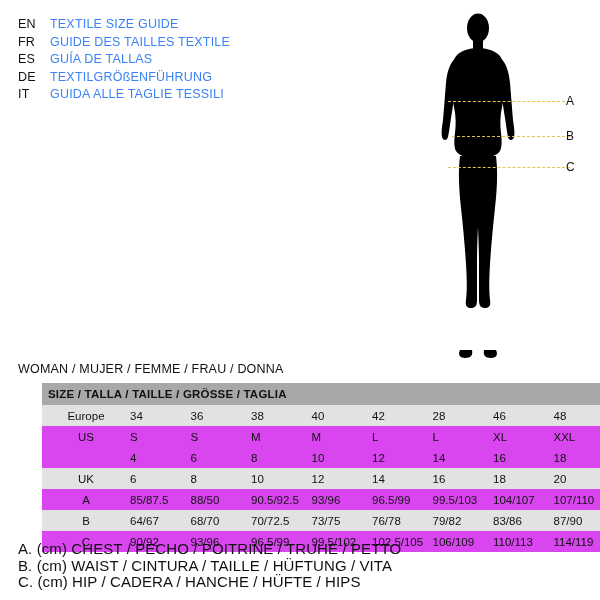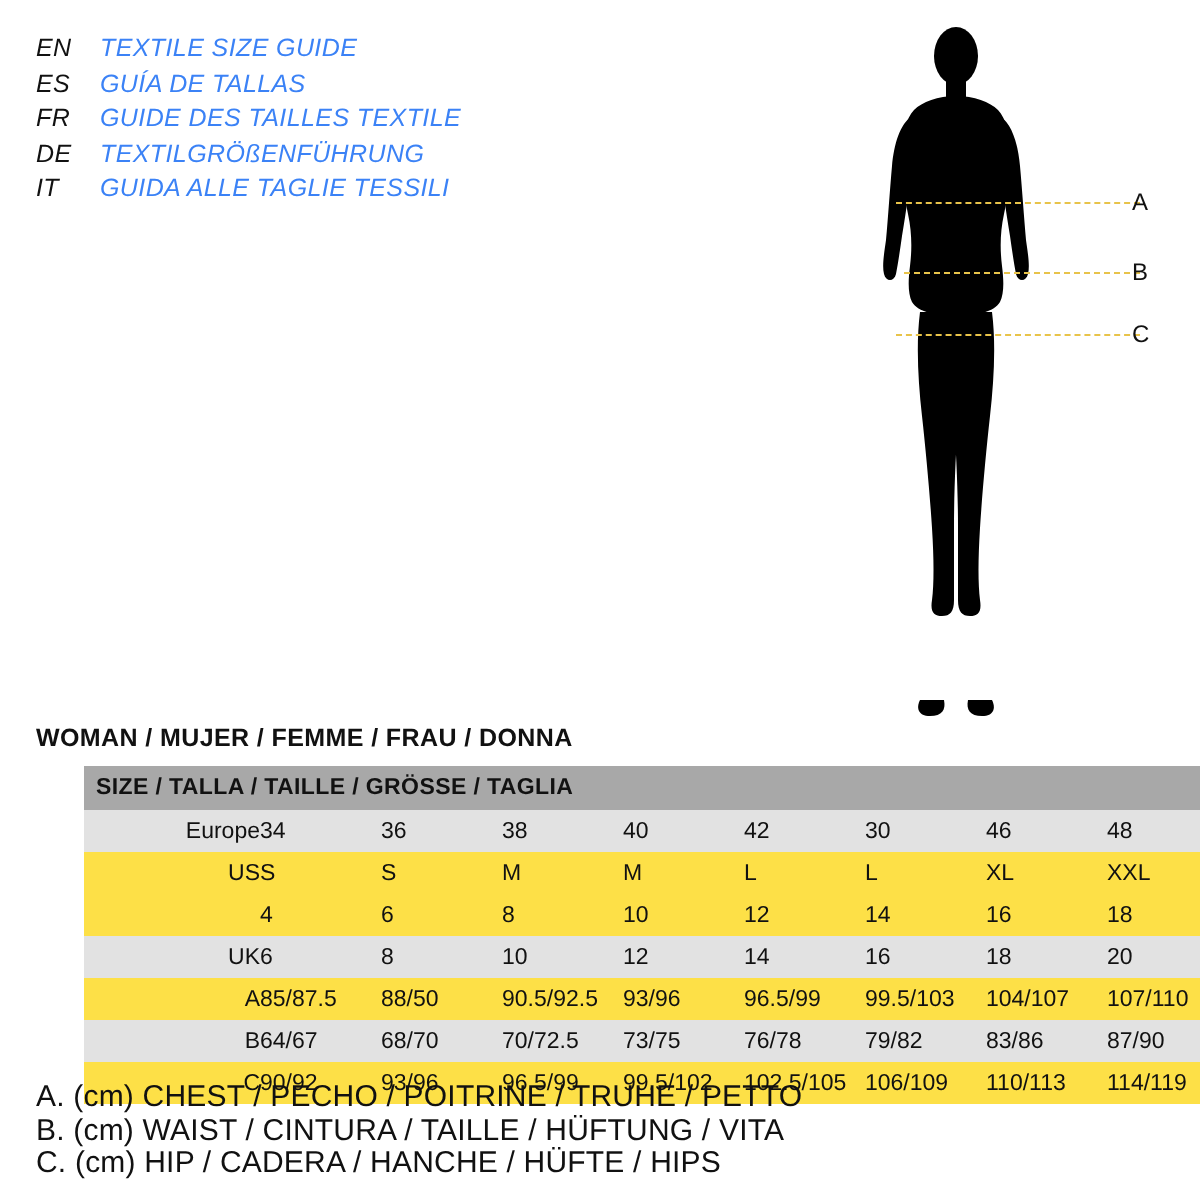--- a/index.html
+++ b/index.html
@@ -22,21 +22,20 @@
     left: 18px;
     top: 16px;
     width: 300px;
   }
   .lang-row {
     display: flex;
     align-items: center;
     font-size: 12.5px;
     line-height: 17.5px;
     letter-spacing: 0.2px;
-    font-style: italic;
   }
   .lang-code {
     width: 32px;
     flex: none;
     color: #111;
   }
   .lang-text {
     color: #3b82f6;
     white-space: nowrap;
   }
@@ -65,21 +64,21 @@
     color: #111;
     font-family: "Liberation Sans", sans-serif;
   }
 
   
   .woman-title {
     position: absolute;
     left: 18px;
     top: 362px;
     font-size: 12.5px;
-    font-weight: bold;
+    font-weight: normal;
     letter-spacing: 0.2px;
     color: #111;
   }
 
   table.size-table {
     position: absolute;
     left: 14px;
     top: 383px;
     width: 572px;
     border-collapse: collapse;
@@ -96,25 +95,25 @@
     font-weight: bold;
     font-size: 11.5px;
     letter-spacing: 0.2px;
     padding-left: 6px;
     height: 18px;
   }
   tr.shaded td {
     background: #e2e2e2;
   }
   tr.plain td {
-    background: #fde047;
+    background: #d946ef;
   }
   td.label-col {
     padding-left: 6px;
-    text-align: right;
+    text-align: center;
     width: 88px;
   }
   td.val {
     width: 60.5px;
   }
 
   
   .legend {
     position: absolute;
     left: 18px;
@@ -130,26 +129,26 @@
 </style>
 </head>
 <body>
 
 <div class="lang-block">
   <div class="lang-row">
     <span class="lang-code">EN</span>
     <span class="lang-text">TEXTILE SIZE GUIDE</span>
   </div>
   <div class="lang-row">
+    <span class="lang-code">FR</span>
+    <span class="lang-text">GUIDE DES TAILLES TEXTILE</span>
+  </div>
+  <div class="lang-row">
     <span class="lang-code">ES</span>
     <span class="lang-text">GUÍA DE TALLAS</span>
-  </div>
-  <div class="lang-row">
-    <span class="lang-code">FR</span>
-    <span class="lang-text">GUIDE DES TAILLES TEXTILE</span>
   </div>
   <div class="lang-row">
     <span class="lang-code">DE</span>
     <span class="lang-text">TEXTILGRÖßENFÜHRUNG</span>
   </div>
   <div class="lang-row">
     <span class="lang-code">IT</span>
     <span class="lang-text">GUIDA ALLE TAGLIE TESSILI</span>
   </div>
 </div>
@@ -237,21 +236,21 @@
       <td colspan="9">SIZE / TALLA / TAILLE / GRÖSSE / TAGLIA</td>
     </tr>
 
     <tr class="shaded">
       <td class="label-col">Europe</td>
       <td class="val">34</td>
       <td class="val">36</td>
       <td class="val">38</td>
       <td class="val">40</td>
       <td class="val">42</td>
-      <td class="val">30</td>
+      <td class="val">28</td>
       <td class="val">46</td>
       <td class="val">48</td>
     </tr>
 
     <tr class="plain">
       <td class="label-col">US</td>
       <td class="val">S</td>
       <td class="val">S</td>
       <td class="val">M</td>
       <td class="val">M</td>

